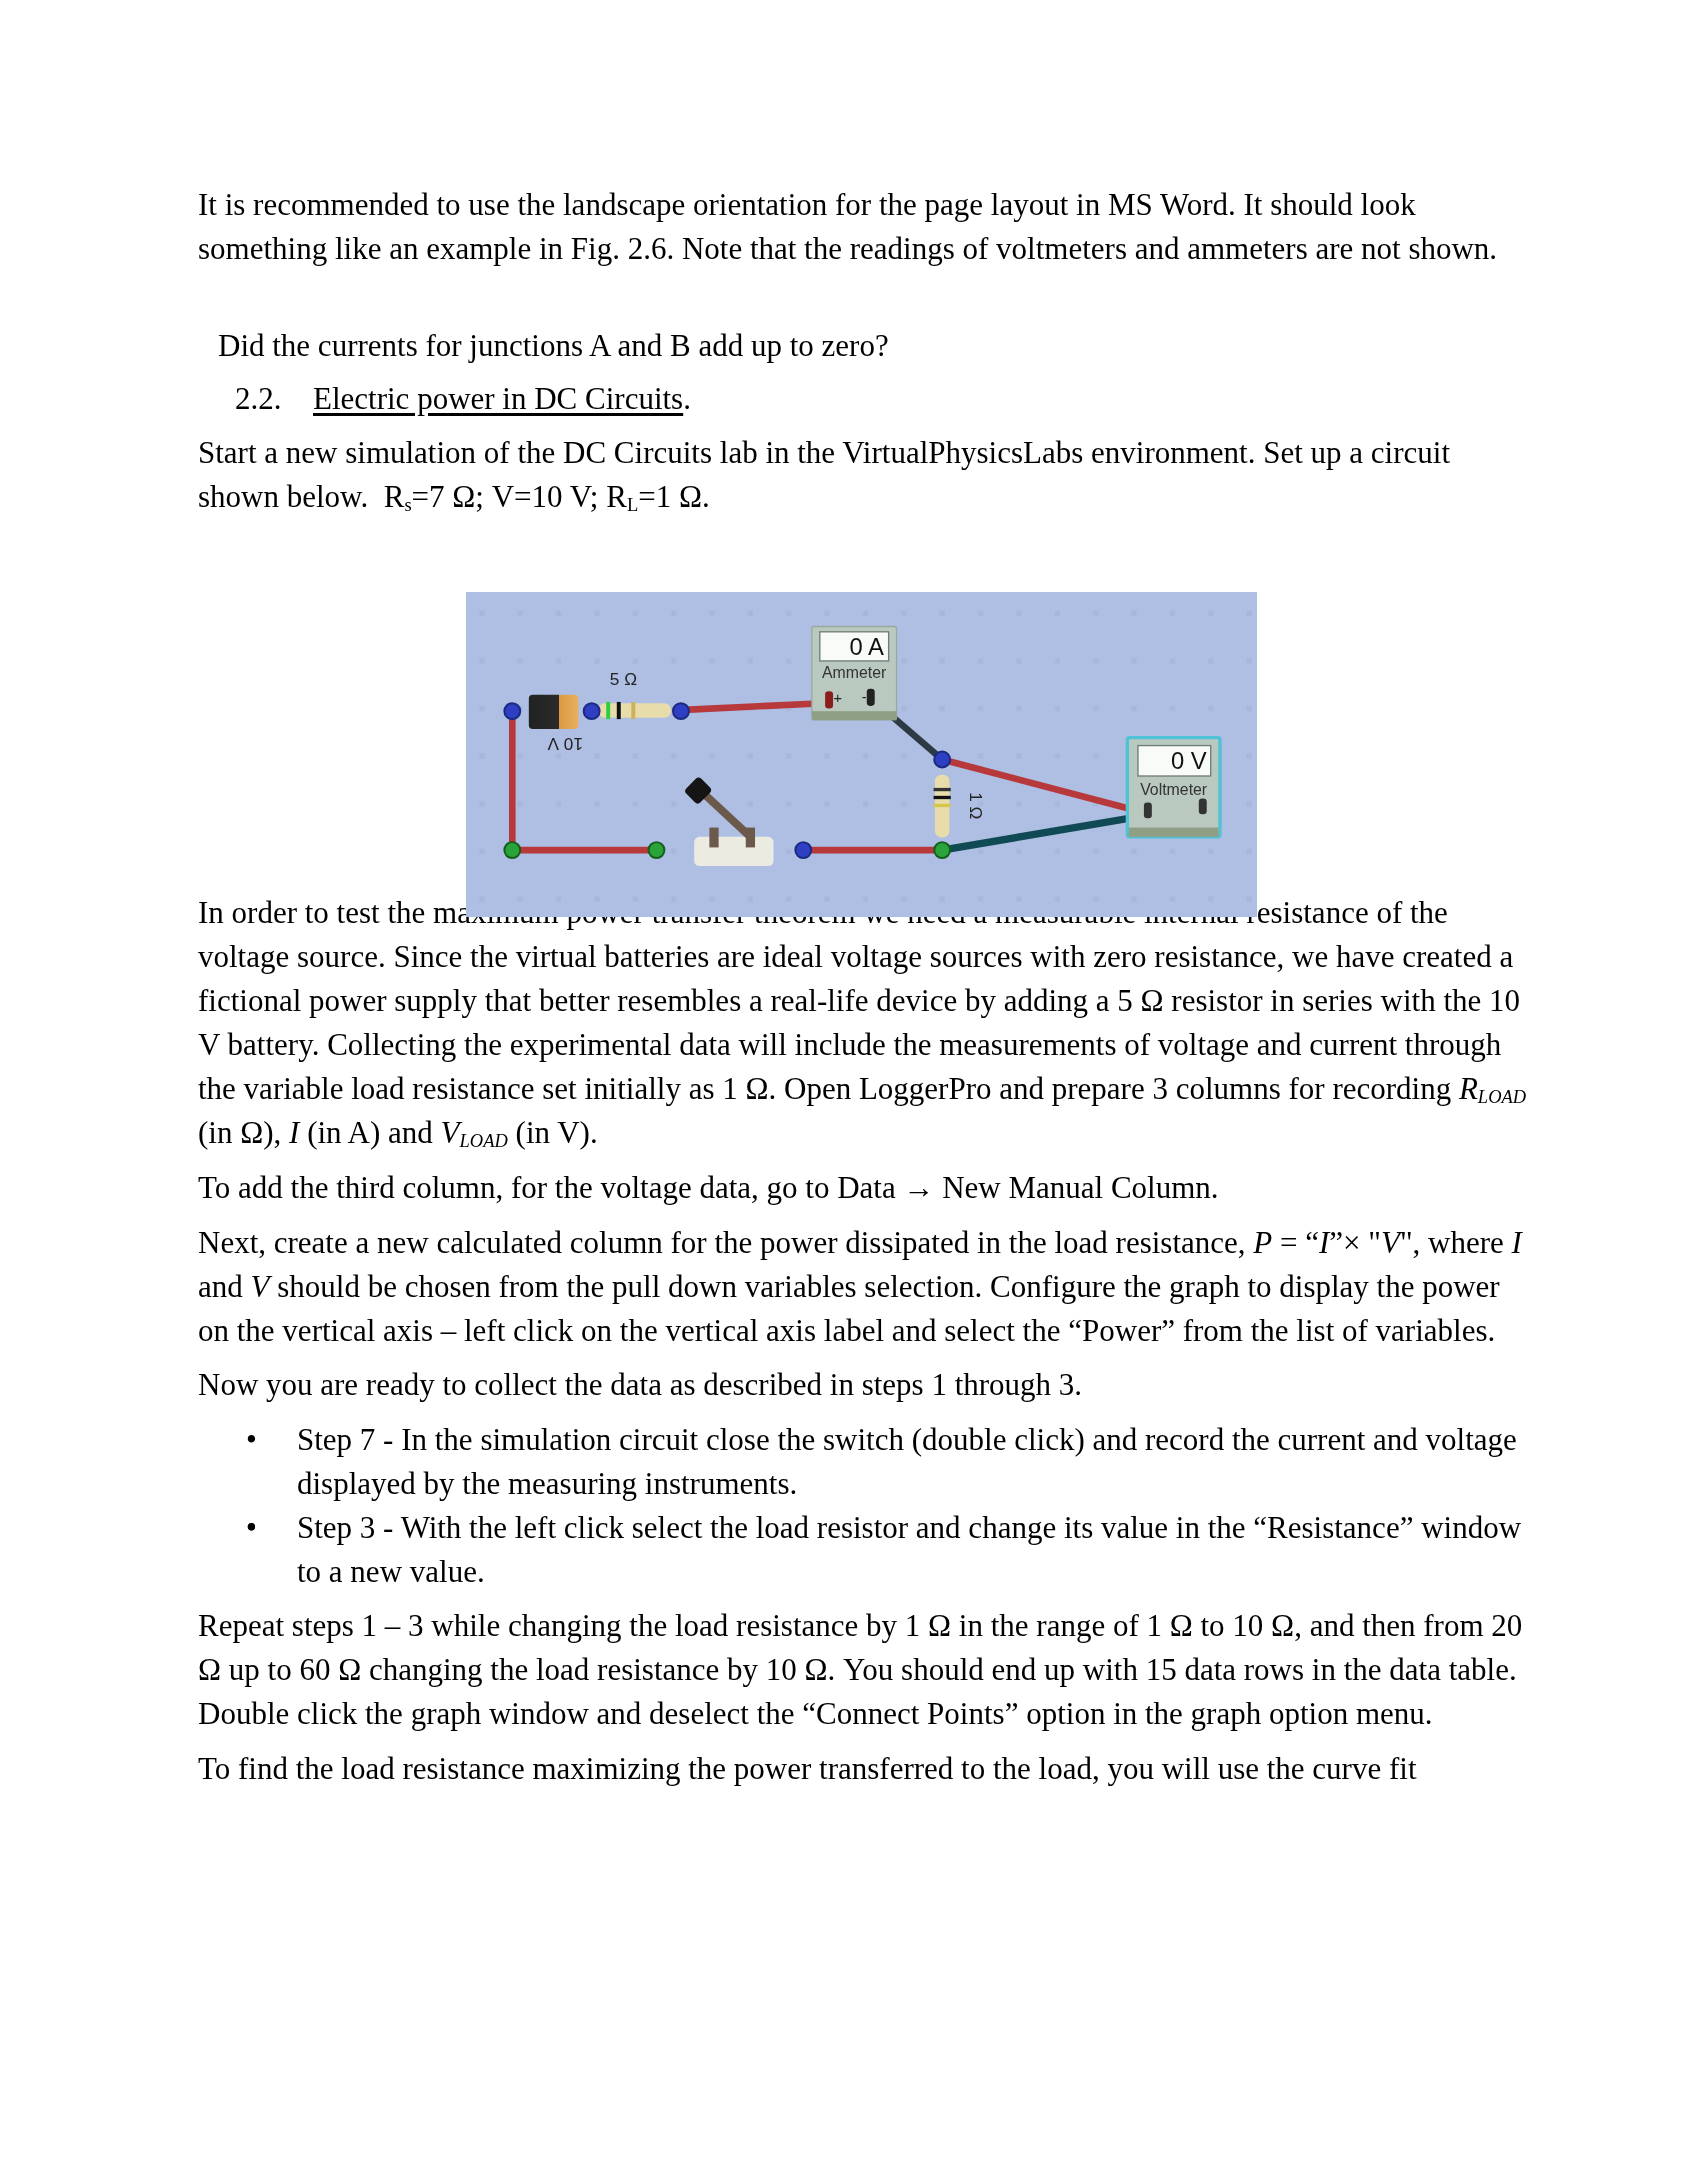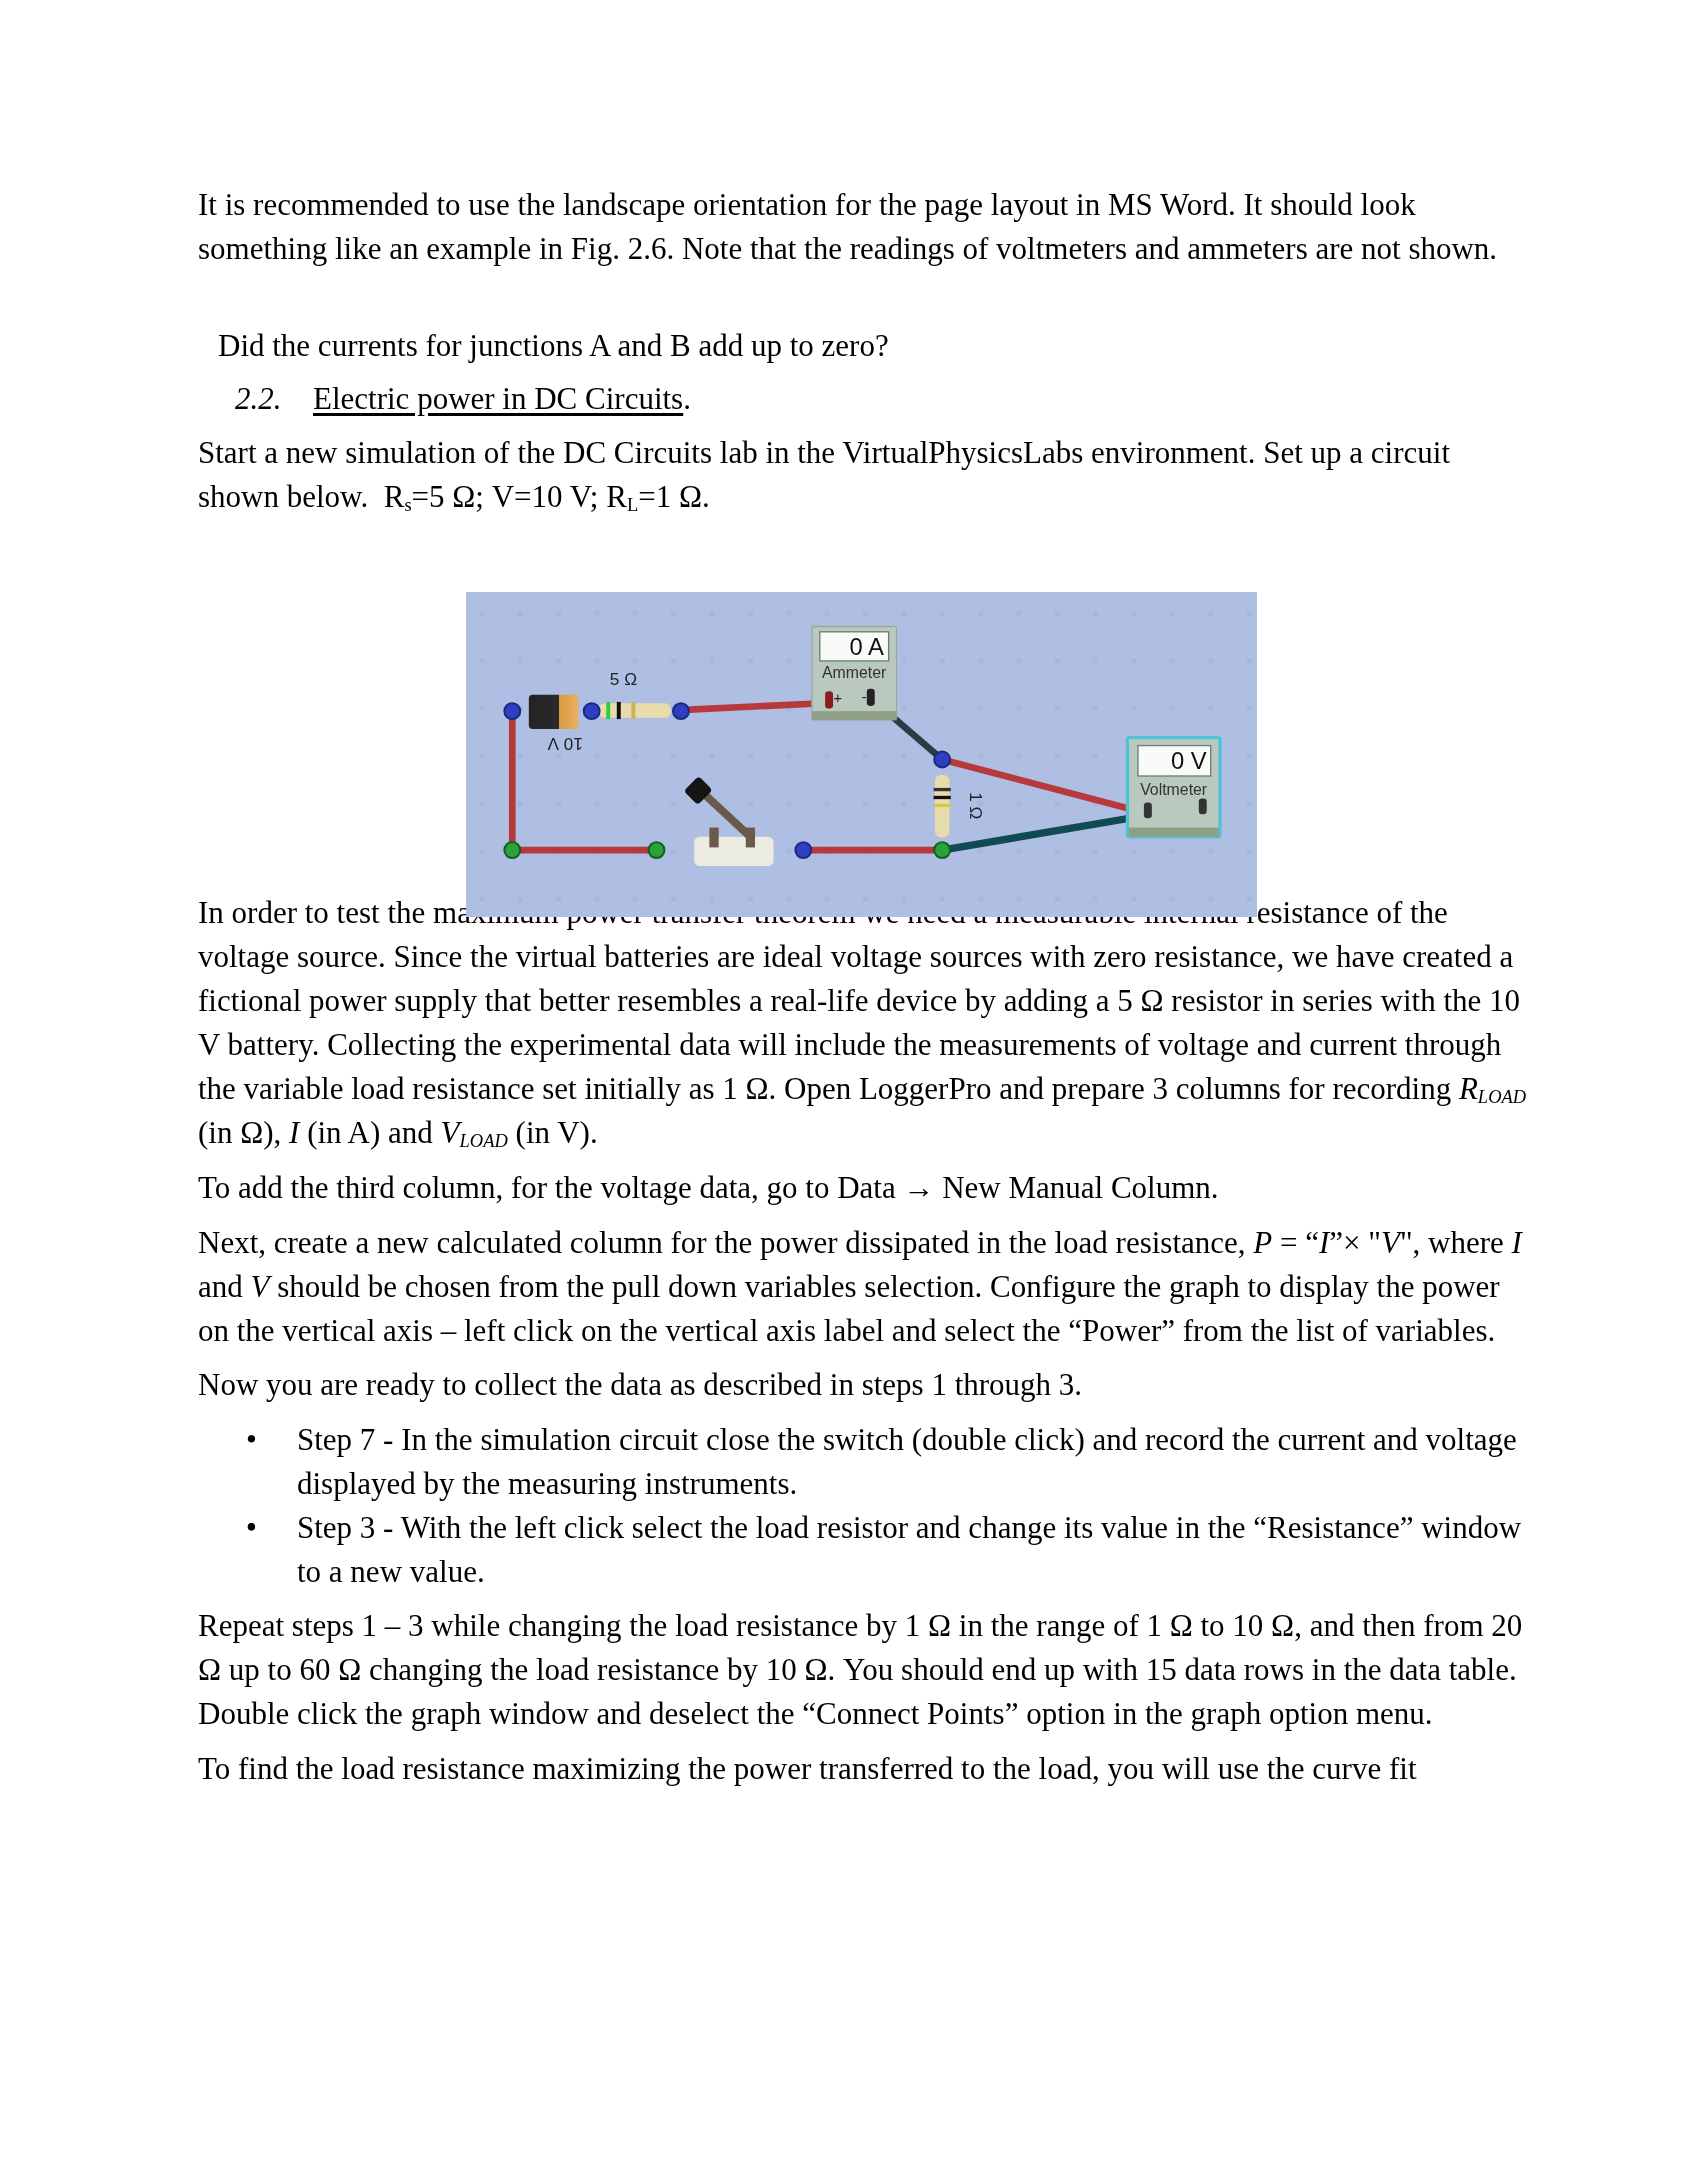--- a/index.html
+++ b/index.html
@@ -2,21 +2,21 @@
 <html style="font-size:10.6px"><head>
 <meta charset="utf-8">
 <style>
   html, body { margin: 0; padding: 0; background: #ffffff; }
   body { width: 1687px; height: 2183px; position: relative; overflow: hidden;
          font-family: "Liberation Serif", "DejaVu Serif", serif; color: #000; }
   .page { position: absolute; left: 198px; top: 183px; width: 1330px; }
   .p { font-size: 31px; line-height: 44px; margin: 0; }
   .indent1 { padding-left: 20px; margin-top: 42px; }
   .heading { font-size: 31px; line-height: 44px; margin: 9.3px 0 0 0; padding-left: 37px; }
-  .heading .num { display: inline-block; width: 78px; font-style: italic; }
+  .heading .num { display: inline-block; width: 78px; }
   .heading .title { text-decoration: underline; text-underline-offset: 4px; text-align: center; }
   .gap { height: 10.6px; }
   sub { font-size: 18.5px; vertical-align: -4px; line-height: 0; }
   .it { font-style: italic; }
   ul.steps { list-style: none; margin: 0; padding: 0; }
   ul.steps li { position: relative; padding-left: 99px; font-size: 31px; line-height: 44px; }
   ul.steps li .bullet { position: absolute; left: 48px; top: 0; }
   .figure { position: absolute; left: 466px; top: 592px; width: 791px; height: 325px;
             background: #aebfe3; overflow: hidden; }
   .figure svg { display: block; }
@@ -24,21 +24,21 @@
 </style>
 </head>
 <body>
 
 <div class="page">
   <p class="p">It is recommended to use the landscape orientation for the page layout in MS Word. It should look something like an example in Fig. 2.6. Note that the readings of voltmeters and ammeters are not shown.</p>
   <div class="gap"></div>
   <p class="p indent1">Did the currents for junctions A and B add up to zero?</p>
   <p class="heading"><span class="num">2.2.</span><span class="title">Electric power in DC Circuits</span><span>.</span></p>
   <div class="gap"></div>
-  <p class="p"><span>Start a new simulation of the DC Circuits lab in the VirtualPhysicsLabs environment. Set up a circuit shown below.</span>&nbsp; <span>R</span><sub>s</sub><span>=5 Ω; V=10 V; </span><span>R</span><sub>L</sub><span>=1 Ω.</span></p>
+  <p class="p"><span>Start a new simulation of the DC Circuits lab in the VirtualPhysicsLabs environment. Set up a circuit shown below.</span>&nbsp; <span>R</span><sub>s</sub><span>=7 Ω; V=10 V; </span><span>R</span><sub>L</sub><span>=1 Ω.</span></p>
 
   <div style="height: 372px;"></div>
 
   <p class="p"><span>In order to test the maximum power transfer theorem we need a measurable internal resistance of the voltage source. Since the virtual batteries are ideal voltage sources with zero resistance, we have created a fictional power supply that better resembles a real-life device by adding a 5 Ω resistor in series with the 10 V battery. Collecting the experimental data will include the measurements of voltage and current through the variable load resistance set initially as 1 Ω. Open LoggerPro and prepare 3 columns for recording </span><span class="it">R</span><sub class="it">LOAD</sub><span> (in Ω), </span><span class="it">I</span><span> (in A) and </span><span class="it">V</span><sub class="it">LOAD</sub><span> (in V).</span></p>
   <div class="gap"></div>
   <p class="p">To add the third column, for the voltage data, go to Data → New Manual Column.</p>
   <div class="gap"></div>
   <p class="p"><span>Next, create a new calculated column for the power dissipated in the load resistance, </span><span class="it">P</span><span> = “</span><span class="it">I</span><span>”× "</span><span class="it">V</span><span>",</span><span> where </span><span class="it">I</span><span> and </span><span class="it">V</span><span> should be chosen from the pull down variables selection. Configure the graph to display the power on the vertical axis – left click on the vertical axis label and select the “Power” from the list of variables.</span></p>
   <div class="gap"></div>
   <p class="p">Now you are ready to collect the data as described in steps 1 through 3.</p>

